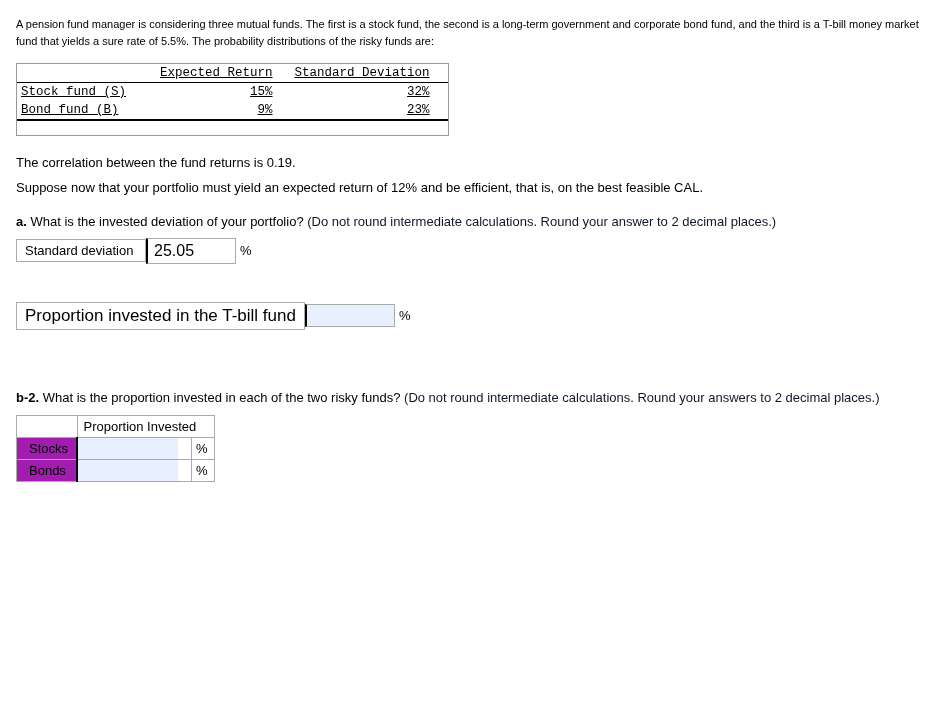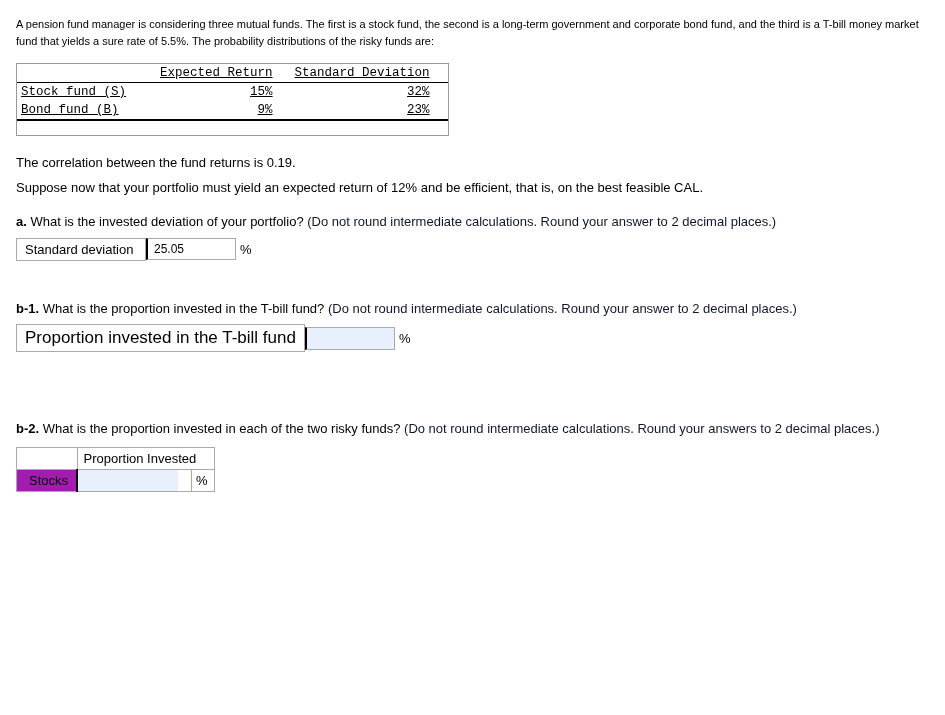--- a/index.html
+++ b/index.html
@@ -100,21 +100,21 @@
       border: 1px solid #aaa;
       padding: 3px 8px;
       background: #fff;
       min-width: 130px;
     }
 
     .answer-input {
       border: 1px solid #aaa;
       border-left: 2px solid #000;
       padding: 3px 6px;
-      font-size: 12px;
+      font-size: 16px;
       width: 90px;
       outline: none;
       background: #fff;
     }
 
     .percent-label {
       font-size: 13px;
       margin-left: 4px;
     }
 
@@ -155,21 +155,21 @@
       outline: none;
       background: #e8f0fe;
     }
 
     .proportion-table td.pct-cell {
       border-left: none;
       padding: 3px 4px;
     }
 
     .b2-section {
-      margin-top: 29px;
+      margin-top: 20px;
     }
 
     .tbill-row {
       display: flex;
       align-items: center;
     }
 
     .tbill-label {
       border: 1px solid #aaa;
       padding: 3px 8px;
@@ -251,23 +251,20 @@
     <span class="answer-label">Standard deviation</span>
     <input class="answer-input" type="text" value="25.05" style="">
     <span class="percent-label">%</span>
   </div>
 </div>
 
 <div class="section-separator"></div>
 
 
 <div class="question-section">
-  <p class="question-label">
-    <span class="bold-black">b-1.</span><span> What is the proportion invested in the T-bill fund?</span><span class="bold-red"> (Do not round intermediate calculations. Round your answer to 2 decimal places.)</span>
-  </p>
   <div class="tbill-row">
     <span class="tbill-label">Proportion invested in the T-bill fund</span>
     <input class="tbill-input" type="text" style="">
     <span class="percent-label">%</span>
   </div>
 </div>
 
 <div class="section-separator"></div>
 
 
@@ -283,18 +280,25 @@
       </tr>
     </thead>
     <tbody>
       <tr>
         <td class="row-label">Stocks</td>
         <td class="input-cell">
           <input type="text" style="background: rgb(232, 240, 254);">
         </td>
         <td class="pct-cell">%</td>
       </tr>
+      <tr>
+        <td class="row-label">Bonds</td>
+        <td class="input-cell">
+          <input type="text" style="background: rgb(232, 240, 254);">
+        </td>
+        <td class="pct-cell">%</td>
+      </tr>
     </tbody>
   </table>
 </div>
 
 
 
 
 </body></html>

